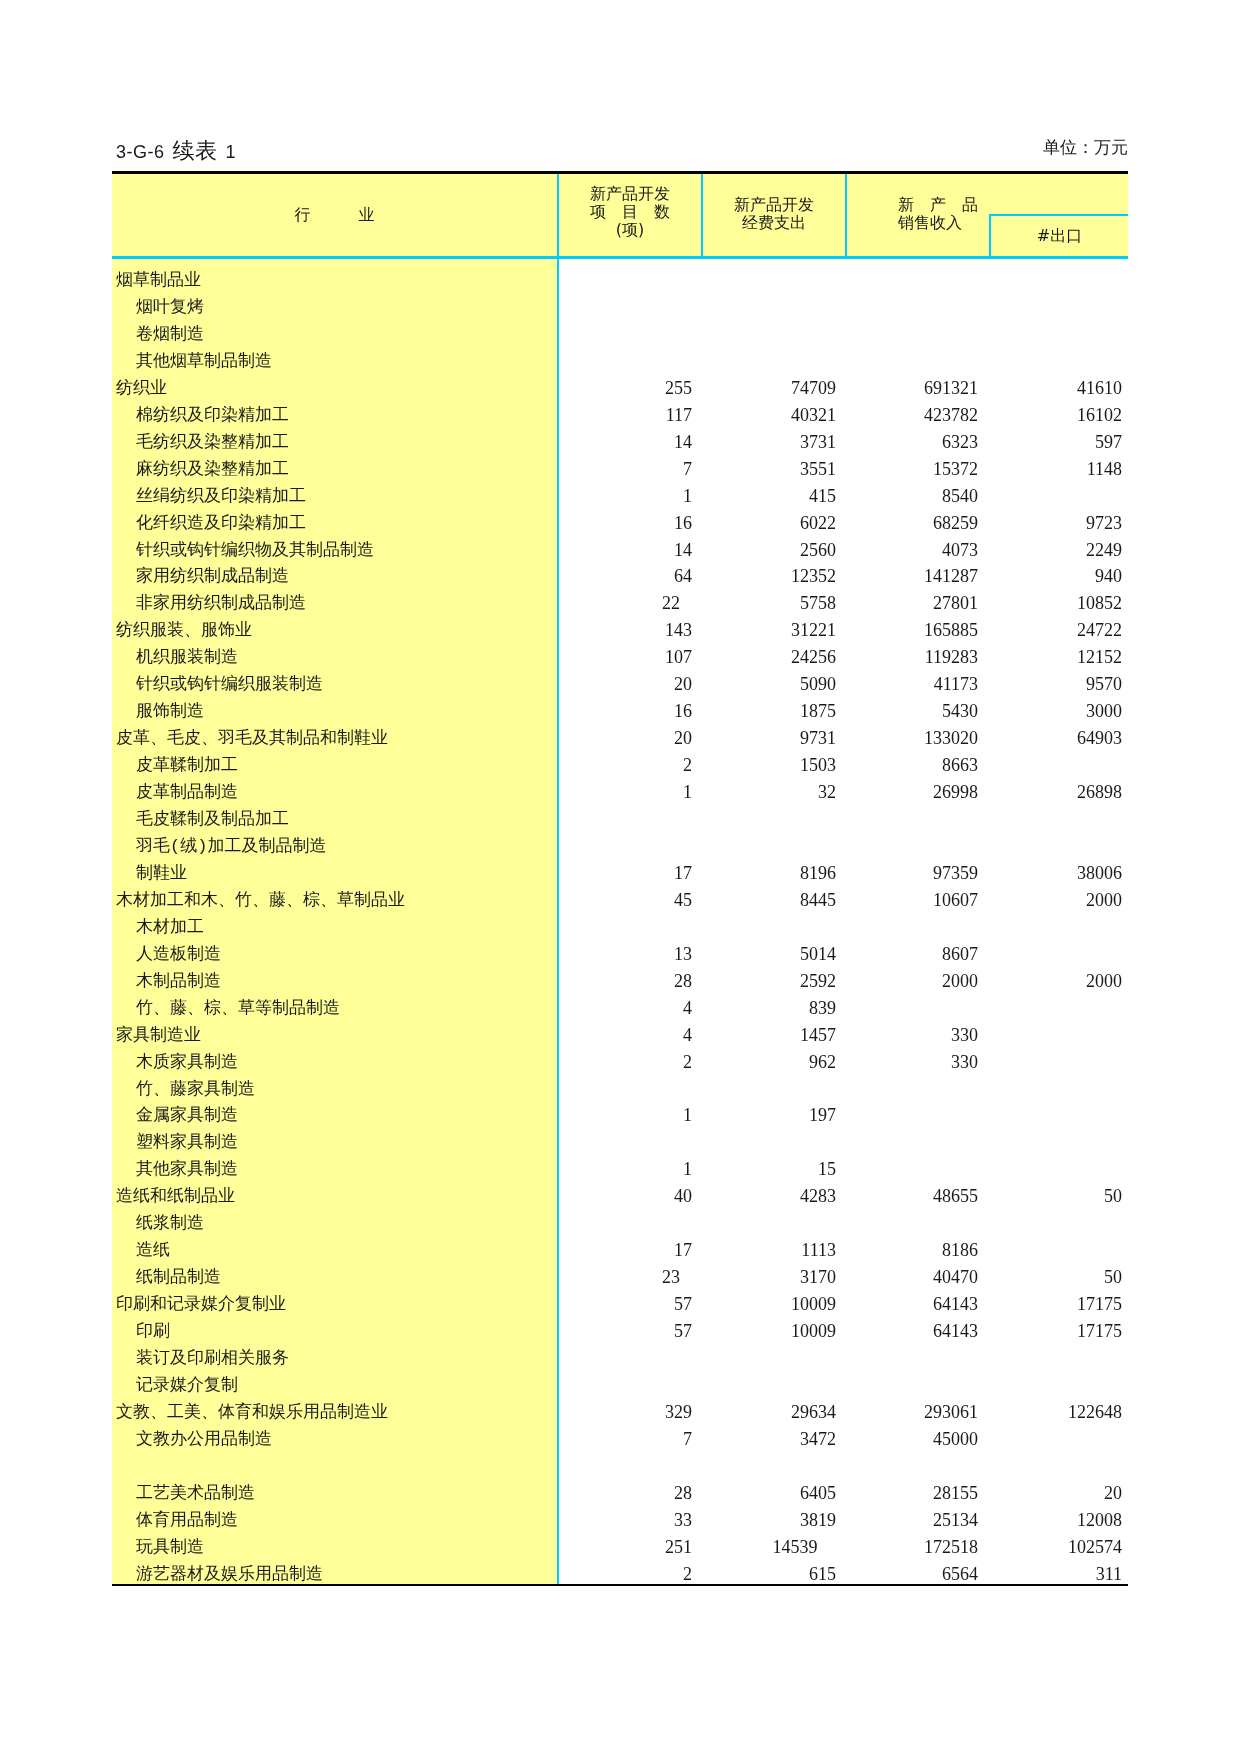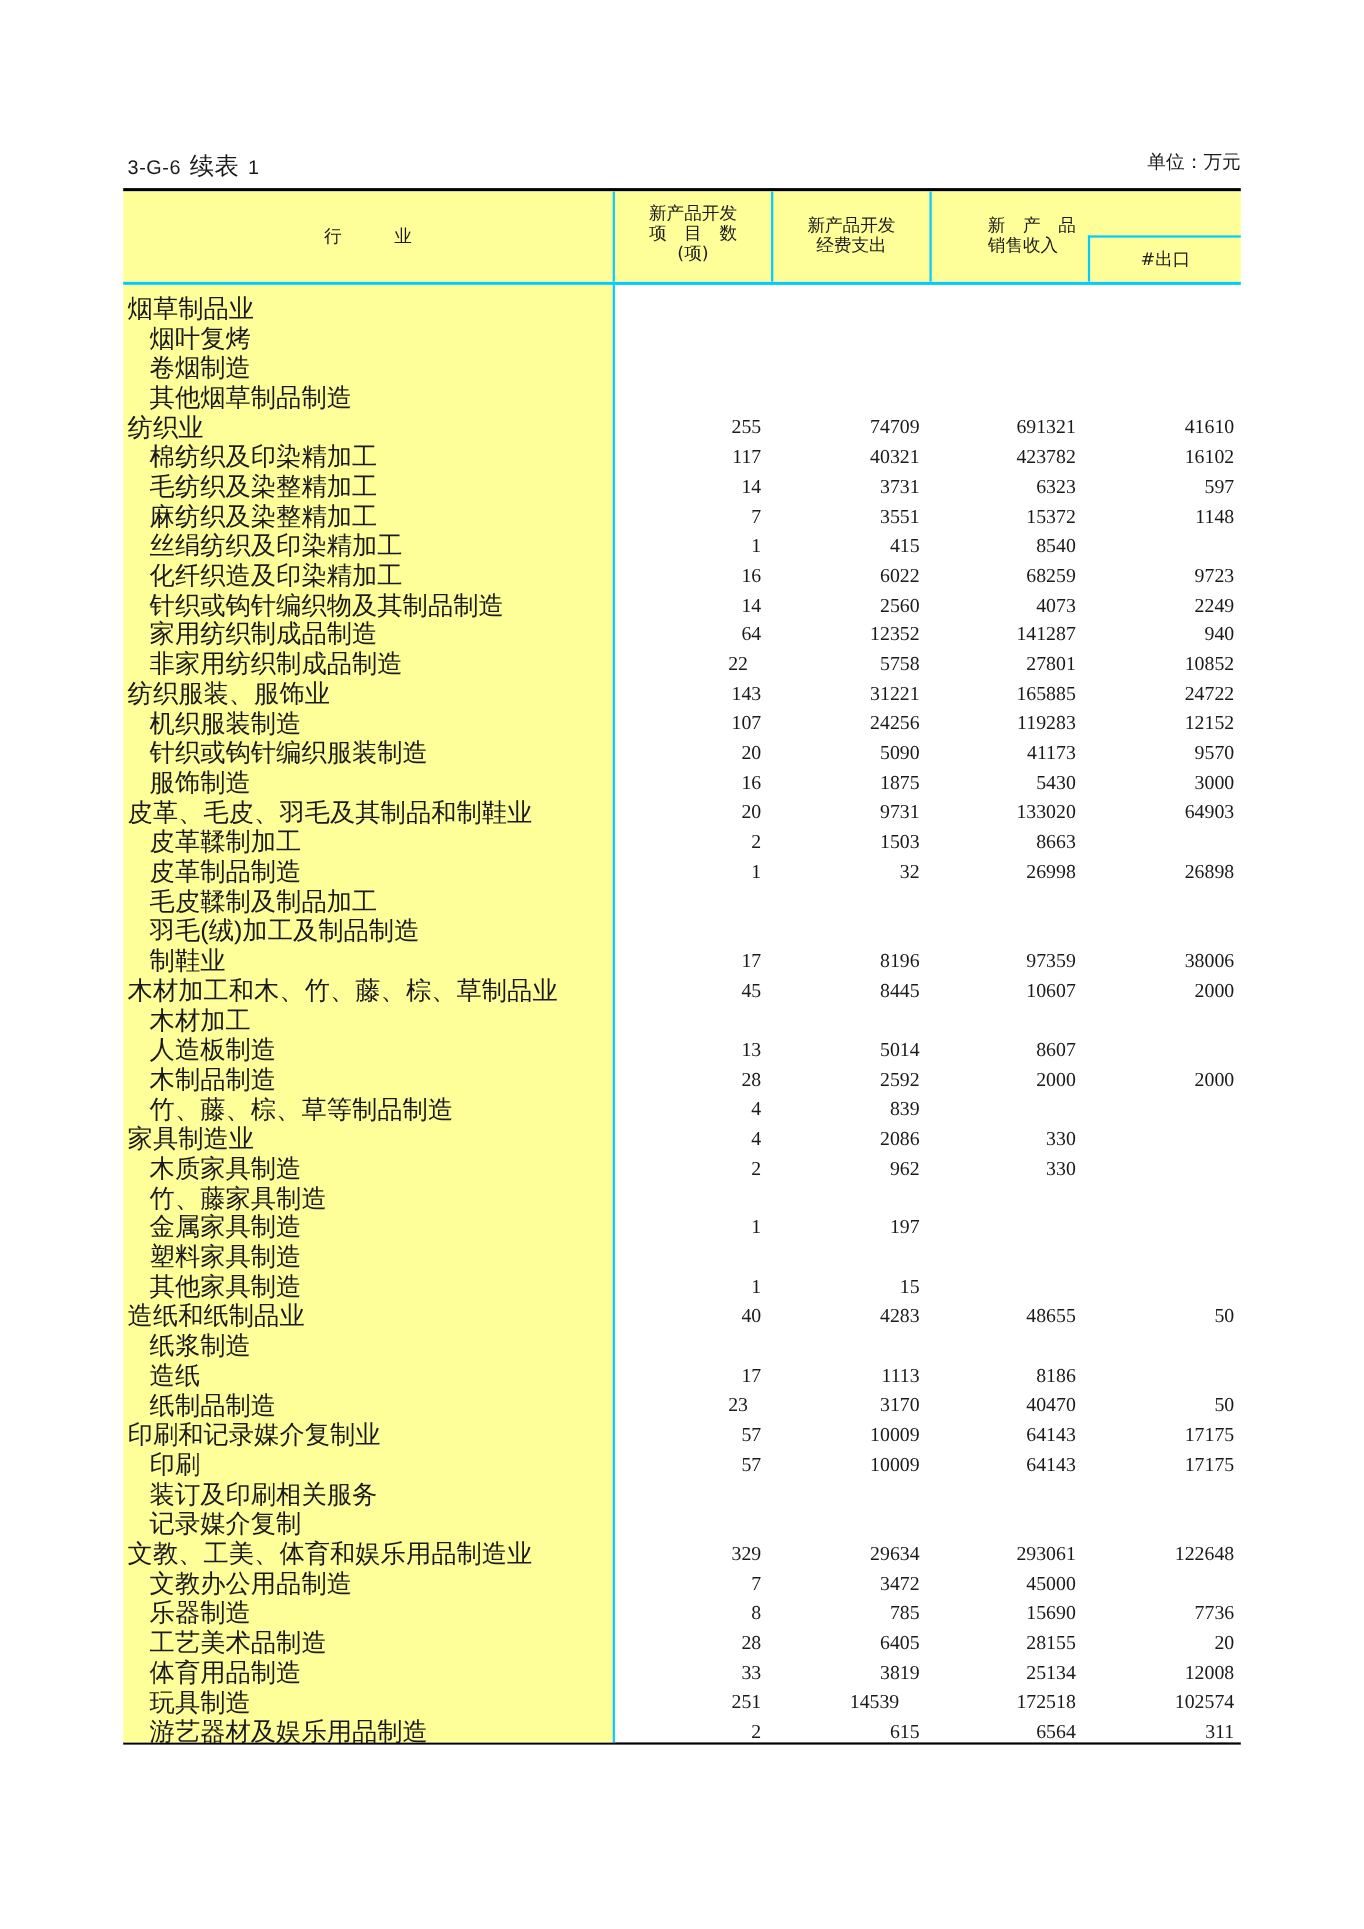--- a/index.html
+++ b/index.html
@@ -9,21 +9,21 @@
   .title-right { position: absolute; right: 112px; top: 136px; font-family: "DejaVu Sans", sans-serif; font-size: 17px; }
   .table-wrap { position: absolute; left: 112px; top: 171px; width: 1016px; }
   .top-rule { height: 3px; background: #000; }
   .header { position: relative; height: 82px; background: #ffff99; }
   .header .hcell { position: absolute; top: 0; height: 82px; font-family: "DejaVu Sans", sans-serif; font-size: 16px; line-height: 18px; text-align: center; }
   .vline { position: absolute; width: 2px; background: #00ccff; }
   .hline { height: 3px; background: #00ccff; }
   .body { position: relative; height: 1325px; }
   .body .label-col { position: absolute; left: 0; top: 0; width: 445px; height: 100%; background: #ffff99; }
   .row { position: absolute; left: 0; width: 1016px; height: 27px; font-size: 18px; line-height: 27px; }
-  .row .name { position: absolute; left: 4px; font-family: Liberation Sans, sans-serif; font-size: 23px; white-space: nowrap; }
+  .row .name { position: absolute; left: 4px; font-family: Liberation Mono, monospace; font-size: 17px; white-space: nowrap; }
   .row .name.sub { left: 24px; }
   .row .num { position: absolute; text-align: right; width: 120px; }
   .bottom-rule { height: 2px; background: #000; }
 </style>
 </head>
 <body>
 
 <div class="title-left">
   <span>3-G-6</span><span class="cn">续表</span><span>1</span>
 </div>
@@ -249,21 +249,21 @@
       <div class="row" style="top: 735.65px;">
         <span class="name sub">竹、藤、棕、草等制品制造</span>
         <span class="num" style="left: 460px;">4</span>
         <span class="num" style="left: 604px;">839</span>
         <span class="num" style="left: 746px;"></span>
         <span class="num" style="left: 890px;"></span>
       </div>
       <div class="row" style="top: 762.6px;">
         <span class="name">家具制造业</span>
         <span class="num" style="left: 460px;">4</span>
-        <span class="num" style="left: 604px;">2086</span>
+        <span class="num" style="left: 604px;">1457</span>
         <span class="num" style="left: 746px;">330</span>
         <span class="num" style="left: 890px;"></span>
       </div>
       <div class="row" style="top: 789.55px;">
         <span class="name sub">木质家具制造</span>
         <span class="num" style="left: 460px;">2</span>
         <span class="num" style="left: 604px;">962</span>
         <span class="num" style="left: 746px;">330</span>
         <span class="num" style="left: 890px;"></span>
       </div>
@@ -358,27 +358,20 @@
         <span class="num" style="left: 746px;">293061</span>
         <span class="num" style="left: 890px;">122648</span>
       </div>
       <div class="row" style="top: 1166.85px;">
         <span class="name sub">文教办公用品制造</span>
         <span class="num" style="left: 460px;">7</span>
         <span class="num" style="left: 604px;">3472</span>
         <span class="num" style="left: 746px;">45000</span>
         <span class="num" style="left: 890px;"></span>
       </div>
-      <div class="row" style="top: 1193.8px;">
-        <span class="name sub">乐器制造</span>
-        <span class="num" style="left: 460px;">8</span>
-        <span class="num" style="left: 604px;">785</span>
-        <span class="num" style="left: 746px;">15690</span>
-        <span class="num" style="left: 890px;">7736</span>
-      </div>
       <div class="row" style="top: 1220.75px;">
         <span class="name sub">工艺美术品制造</span>
         <span class="num" style="left: 460px;">28</span>
         <span class="num" style="left: 604px;">6405</span>
         <span class="num" style="left: 746px;">28155</span>
         <span class="num" style="left: 890px;">20</span>
       </div>
       <div class="row" style="top: 1247.7px;">
         <span class="name sub">体育用品制造</span>
         <span class="num" style="left: 460px;">33</span>

